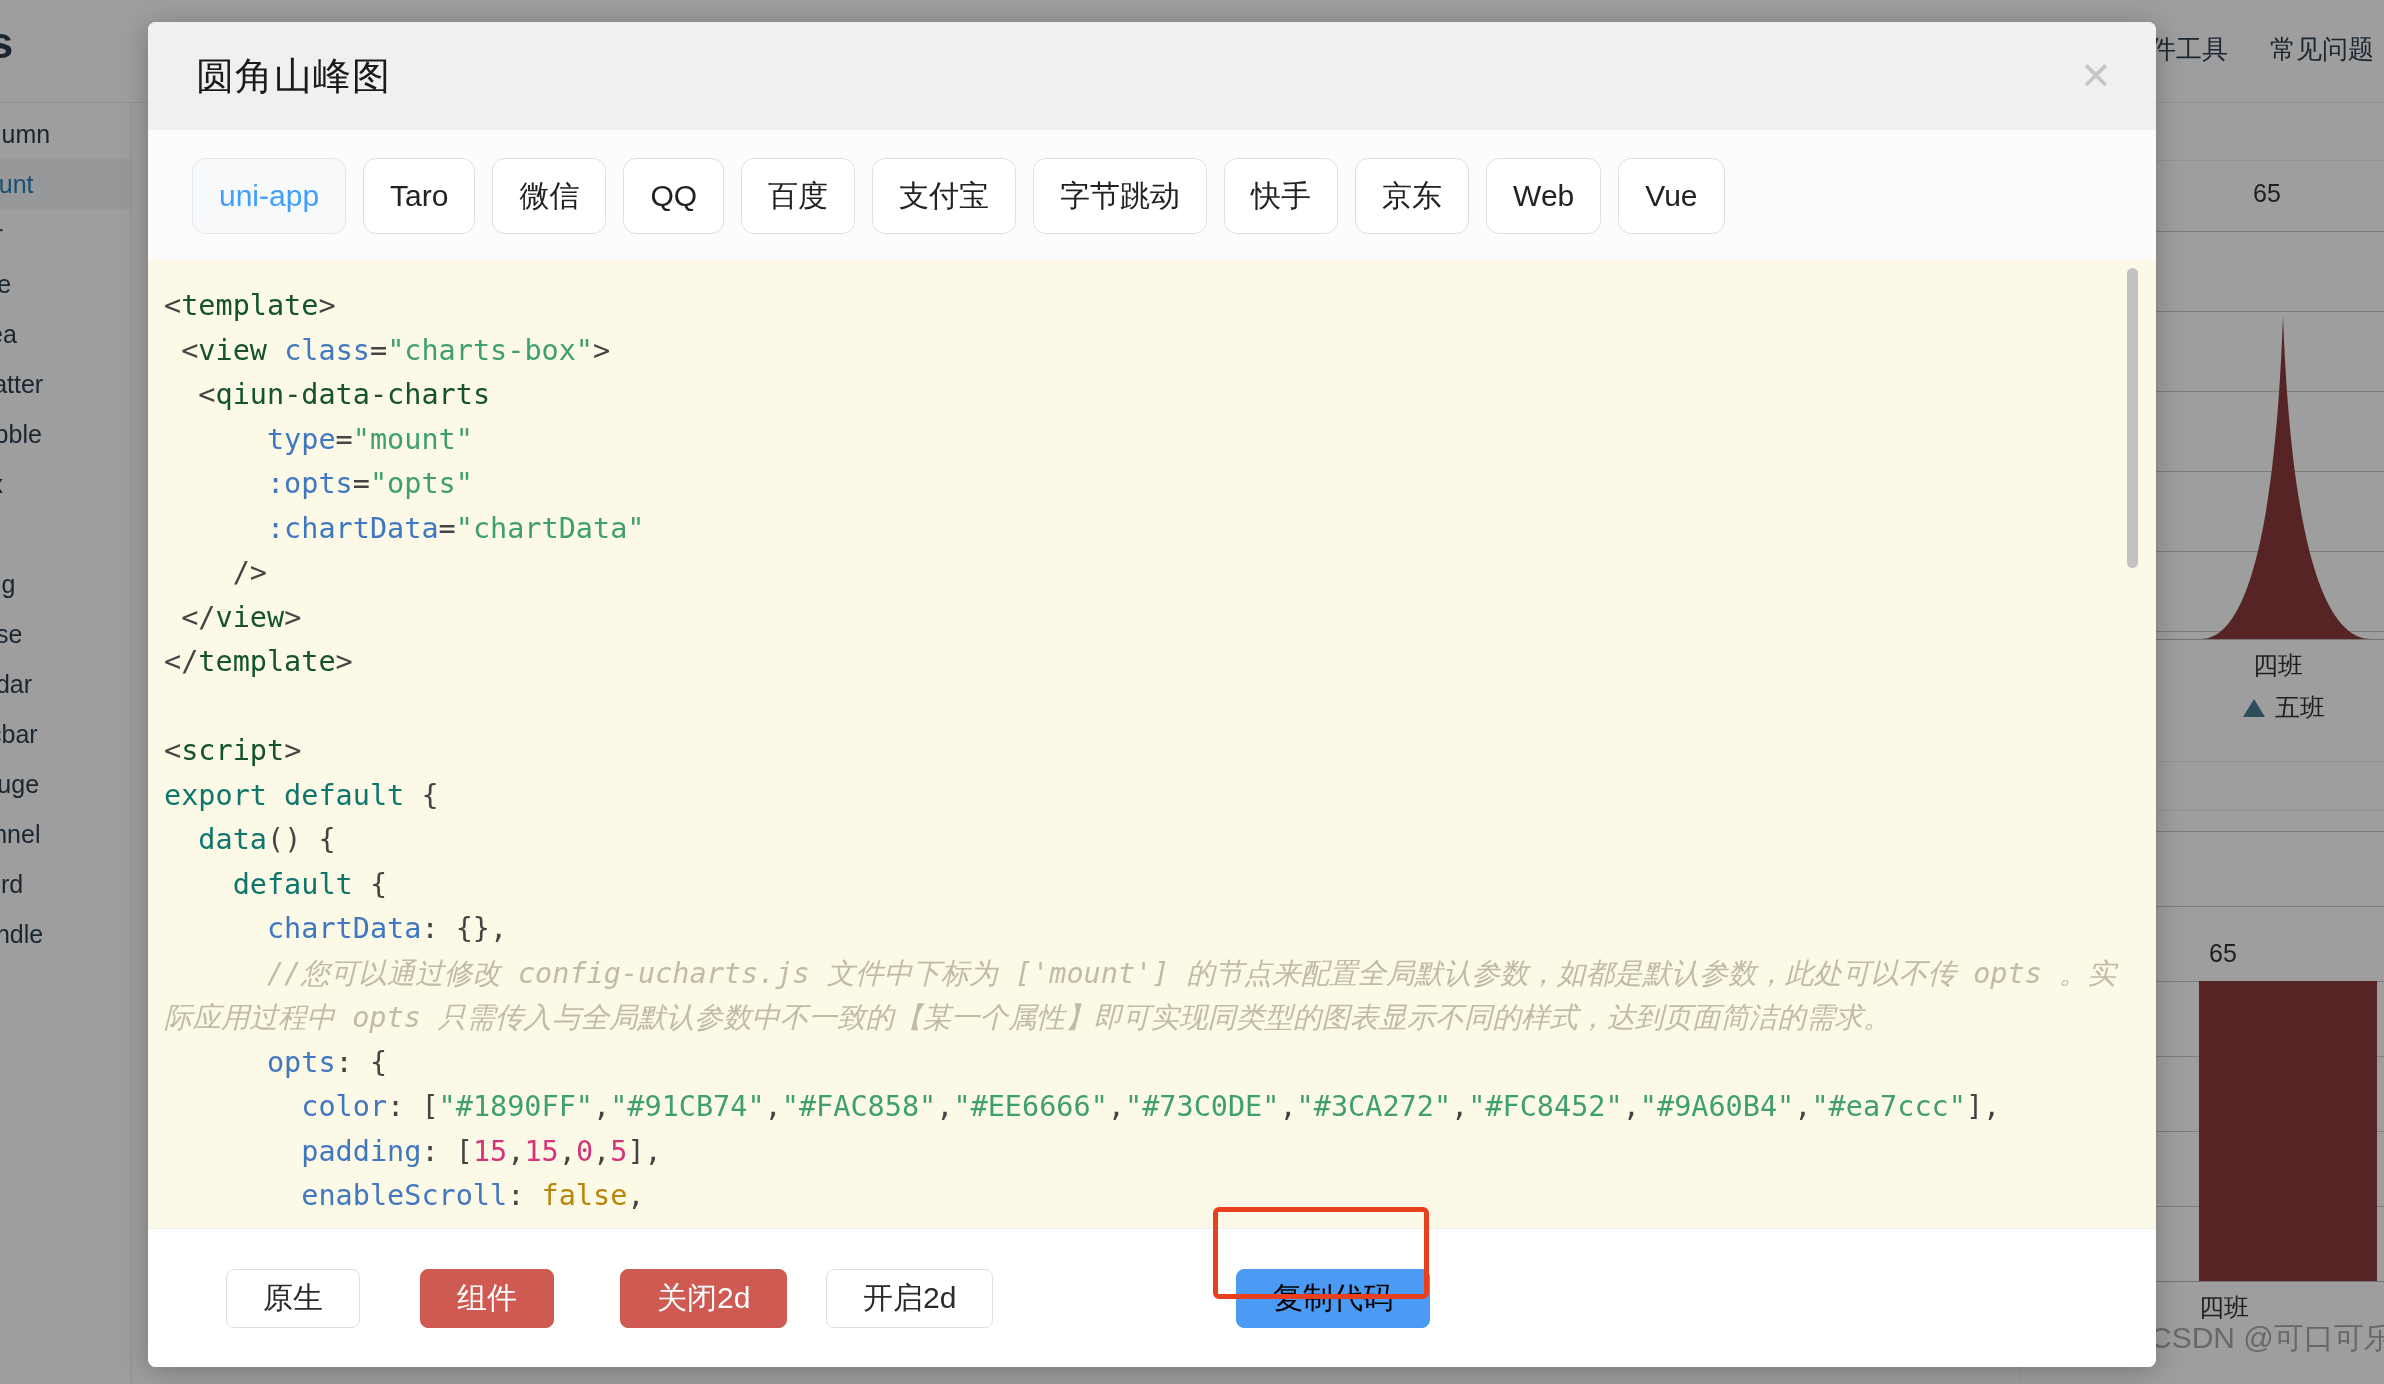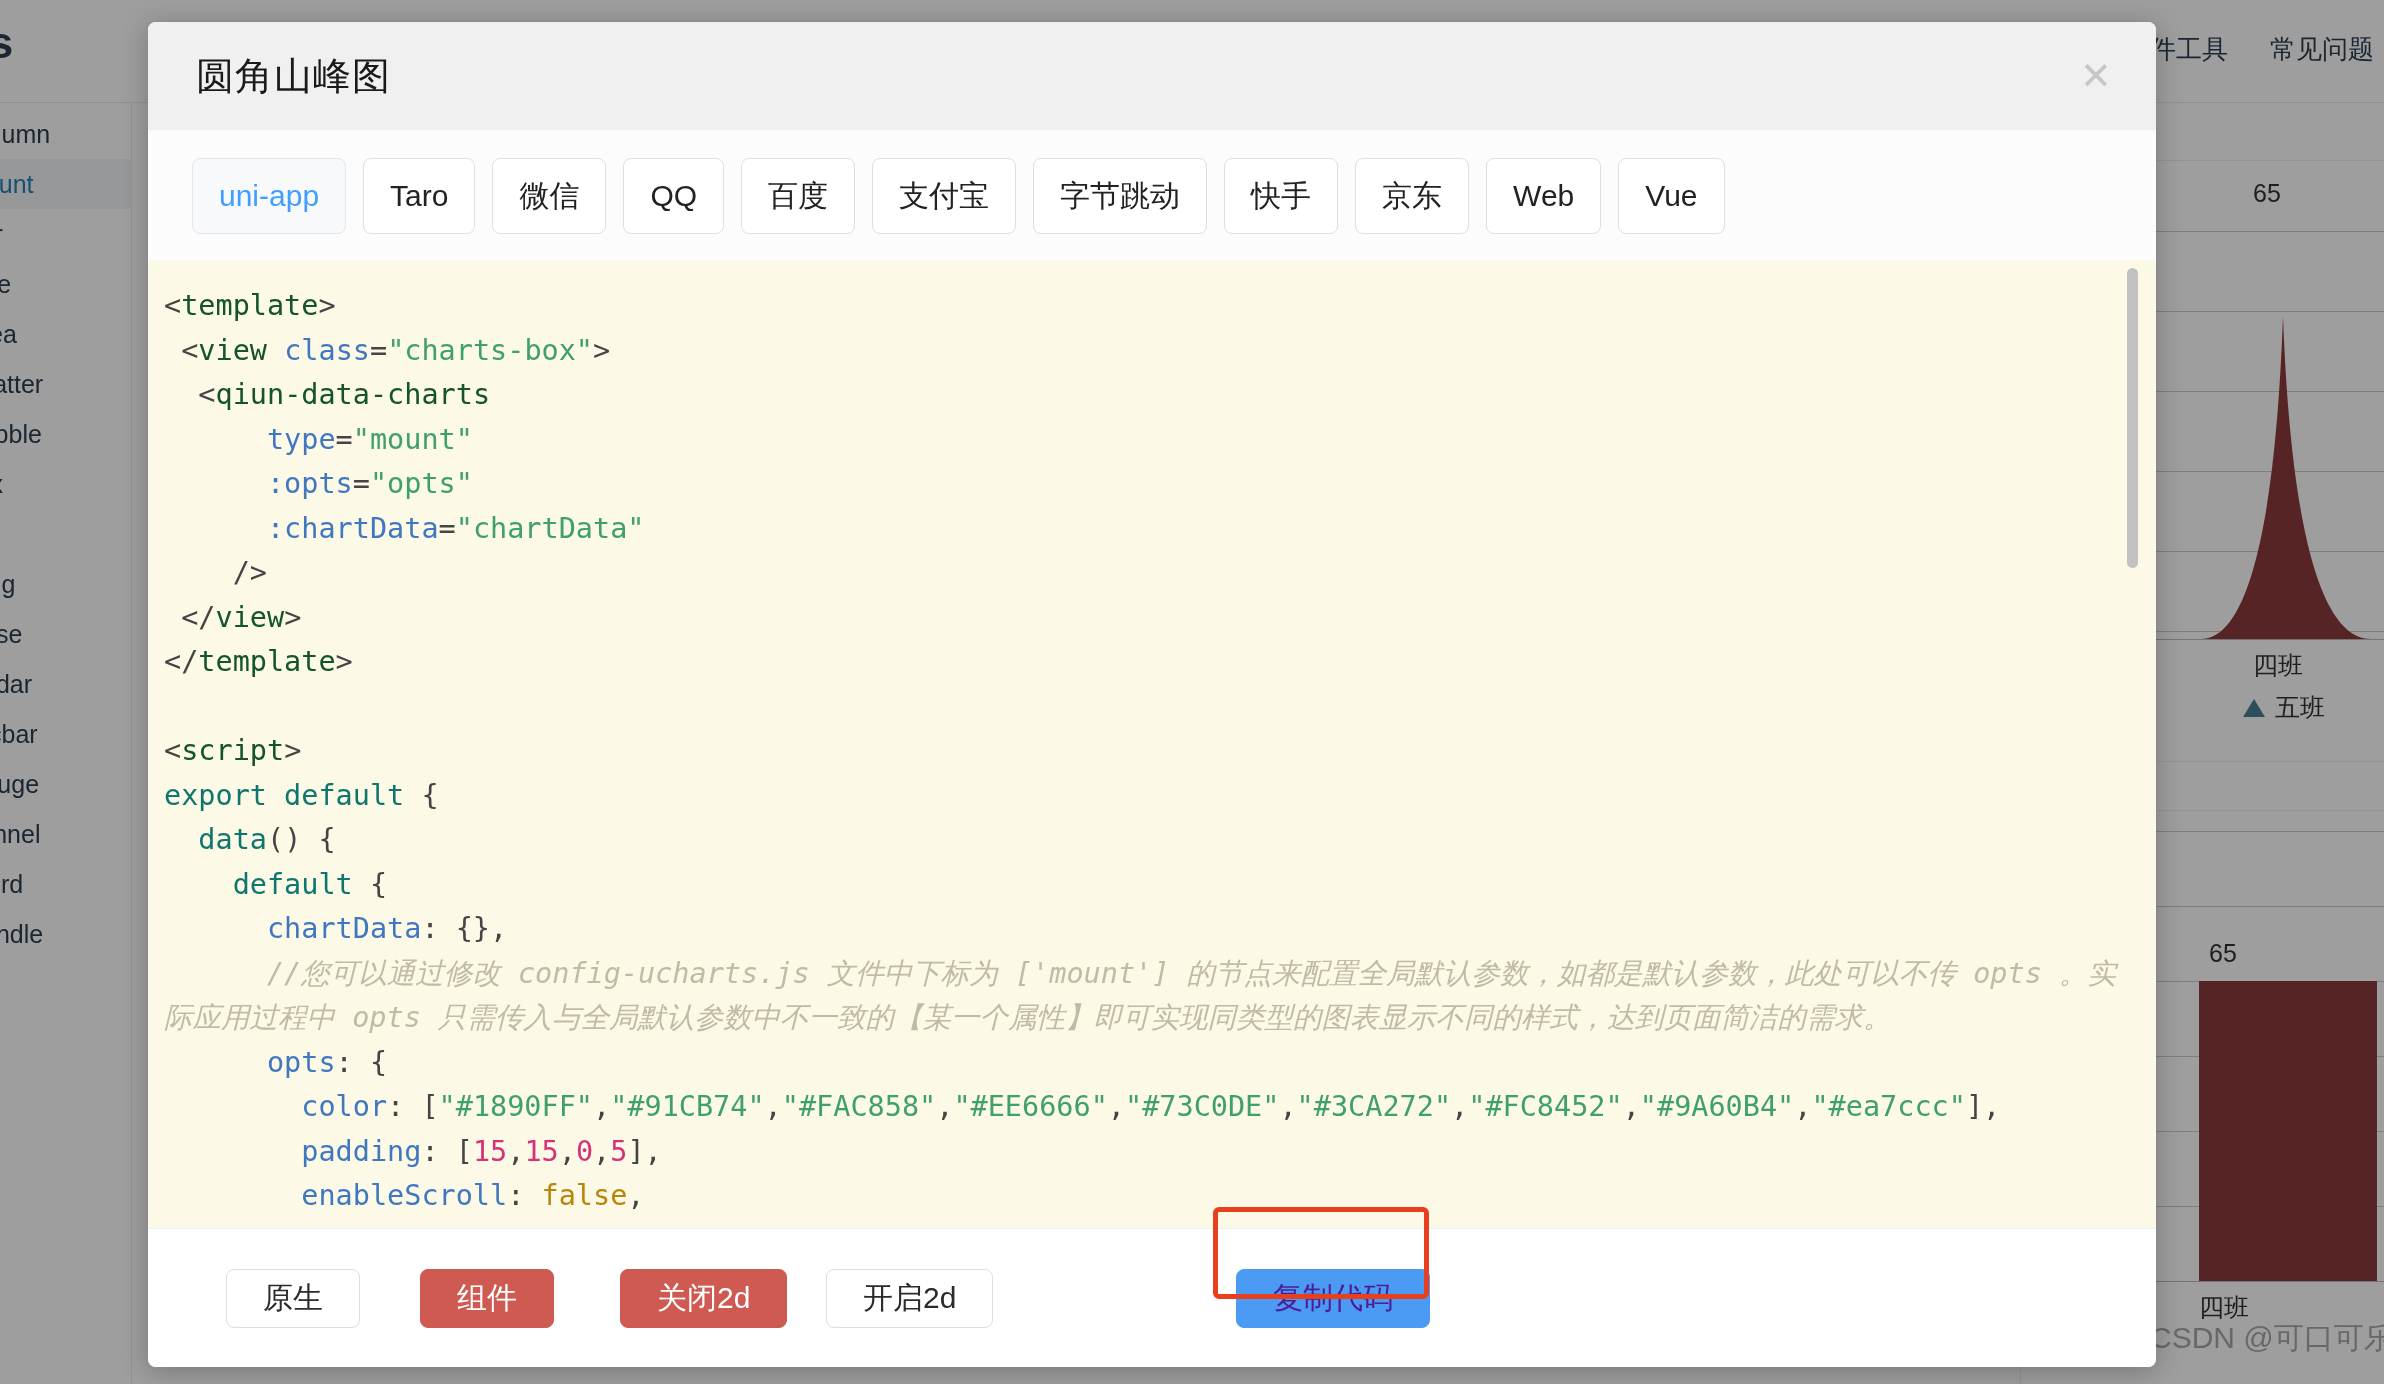--- a/index.html
+++ b/index.html
@@ -156,21 +156,21 @@
     gap: 17px;
     padding: 28px 0 26px 44px;
     background: #fcfcfc;
   }
   .tab {
     min-width: 92px;
     height: 76px;
     padding: 0 26px;
     background: #ffffff;
     border: 1px solid #dcdfe6;
-    border-radius: 8px;
+    border-radius: 13px;
     display: flex; align-items: center; justify-content: center;
     font-size: 30px;
     color: #222222;
     cursor: pointer;
     box-sizing: border-box;
     white-space: nowrap;
   }
   .tab.active {
     color: #409eff;
     background: #f7f9fb;
@@ -245,21 +245,21 @@
     color: #2b2b2b;
   }
   .btn-danger {
     background: #ce5a52;
     border: 1px solid #ce5a52;
     color: #ffffff;
   }
   .btn-primary {
     background: #4b9bf5;
     border: 1px solid #4b9bf5;
-    color: #4c1d95;
+    color: #000000;
   }
   .f-btn { position: absolute; }
   .f-yuansheng  { left: 78px;   }
   .f-zujian     { left: 272px;  }
   .f-close2d    { left: 472px;  }
   .f-open2d     { left: 678px;  }
   .f-copy       { left: 1088px; }
   .f-closewin   { left: 1388px; }
 
   .highlight-box {

